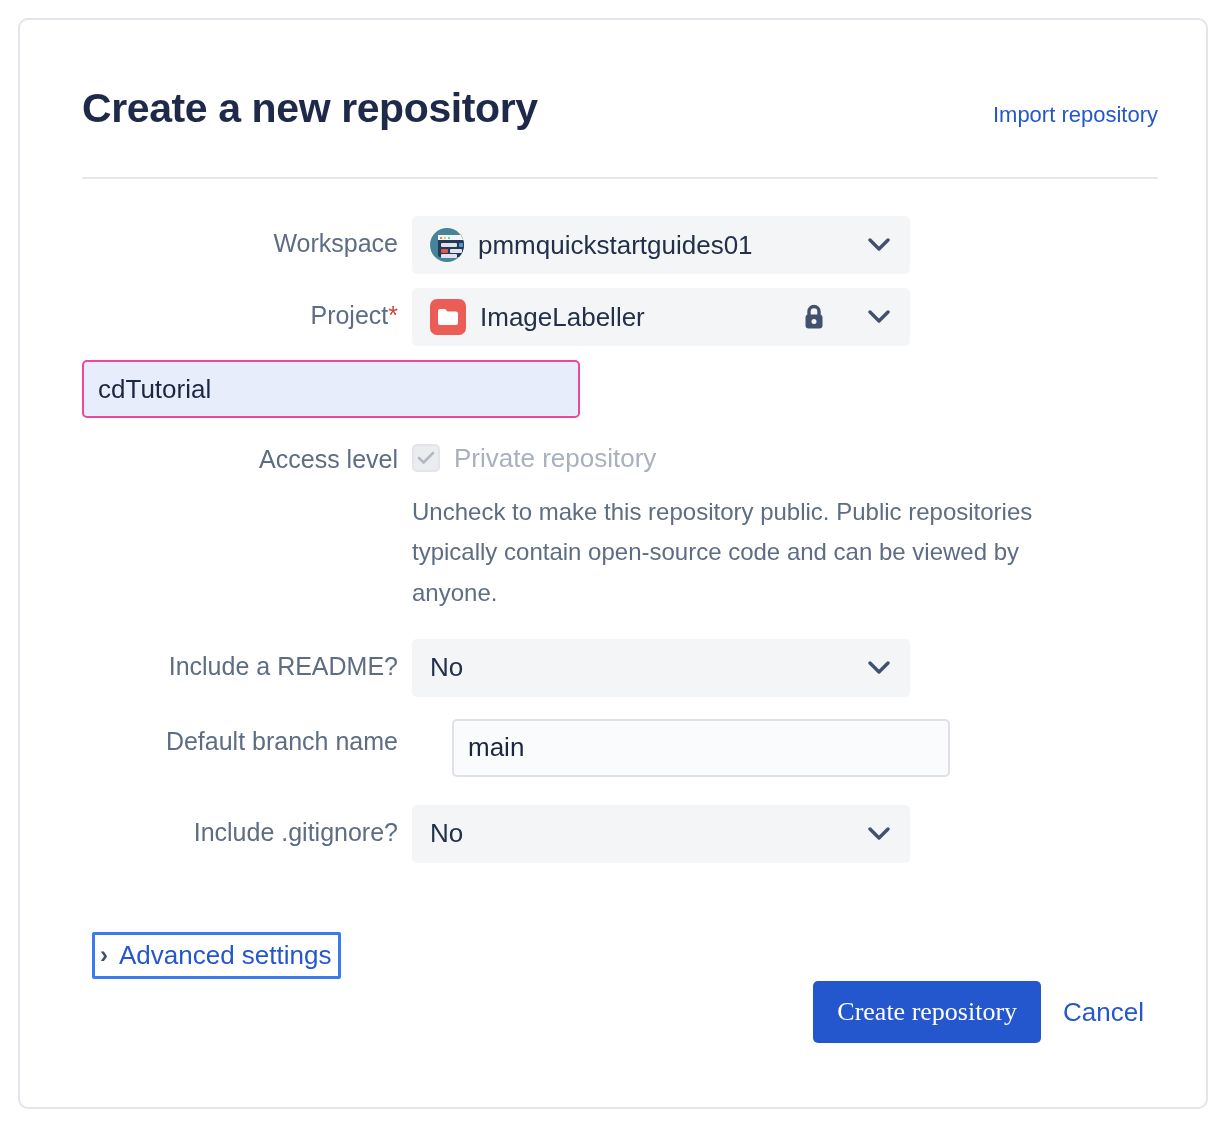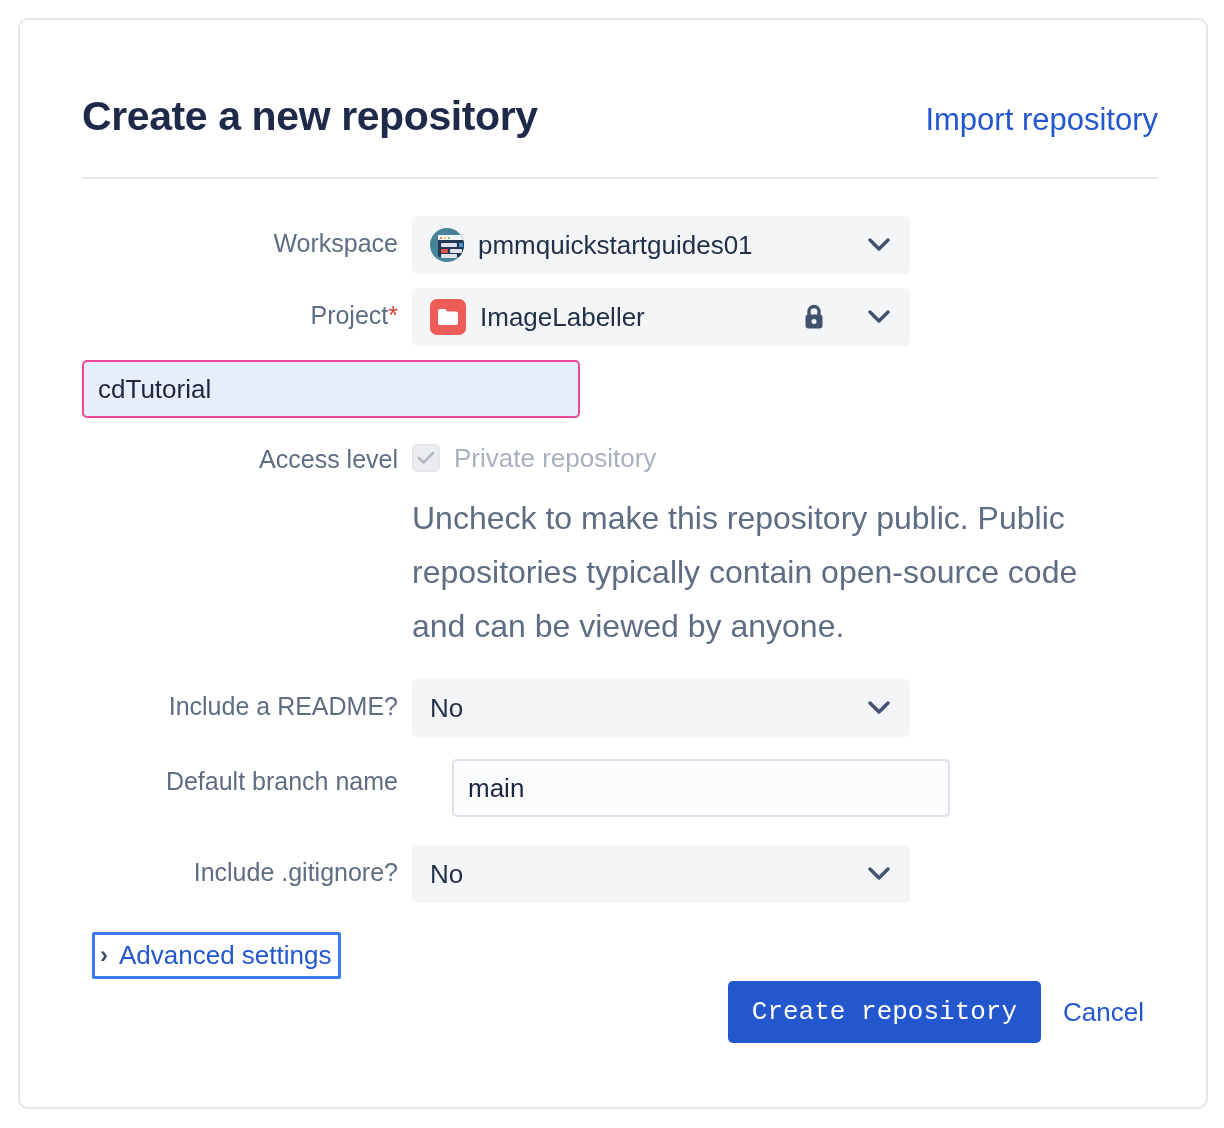--- a/index.html
+++ b/index.html
@@ -40,21 +40,21 @@
   .page-title {
     font-size: 41px;
     font-weight: bold;
     color: #1F2A4A;
     letter-spacing: -0.4px;
     line-height: 1;
     margin: 0;
     white-space: nowrap;
   }
   .import-link {
-    font-size: 31px;
+    font-size: 22px;
     color: #2457CE;
     text-decoration: none;
     white-space: nowrap;
     cursor: pointer;
     margin-top: 20px;
   }
   .divider {
     position: absolute;
     left: 62px;
     top: 157px;
@@ -229,21 +229,21 @@
     margin-right: 14px;
     flex: 0 0 28px;
   }
   .checkbox-label {
     font-size: 26px;
     color: #A9B0BE;
   }
   .help-text {
     margin-top: 16px;
     width: 690px;
-    font-size: 32px;
+    font-size: 24px;
     line-height: 1.68;
     color: #5E6C84;
   }
 
   
   .advanced-wrap {
     position: absolute;
     left: 72px;
     top: 912px;
   }
@@ -276,21 +276,21 @@
     bottom: 64px;
     display: flex;
     align-items: center;
   }
   .btn-primary {
     background: #2457CE;
     color: #ffffff;
     border: none;
     border-radius: 5px;
     font-size: 26px;
-    font-family: Liberation Mono, monospace;
+    font-family: Liberation Serif, serif;
     padding: 0 24px;
     height: 62px;
     cursor: pointer;
     white-space: nowrap;
   }
   .btn-link {
     background: none;
     border: none;
     color: #2457CE;
     font-size: 26px;

